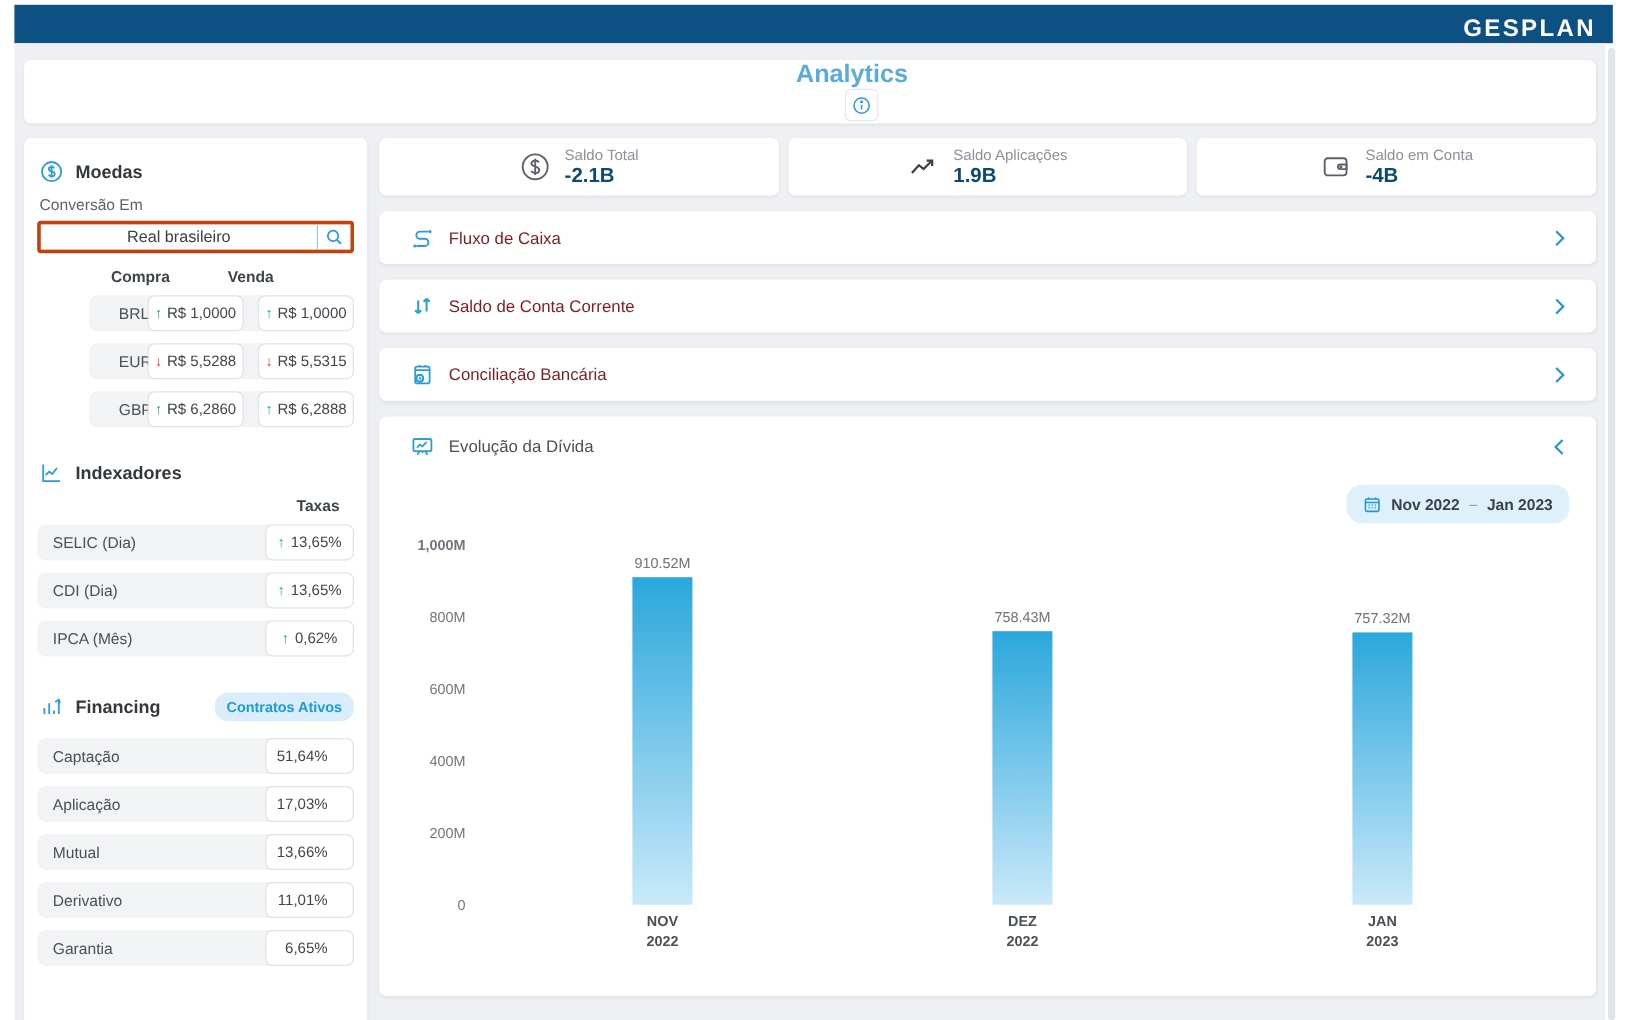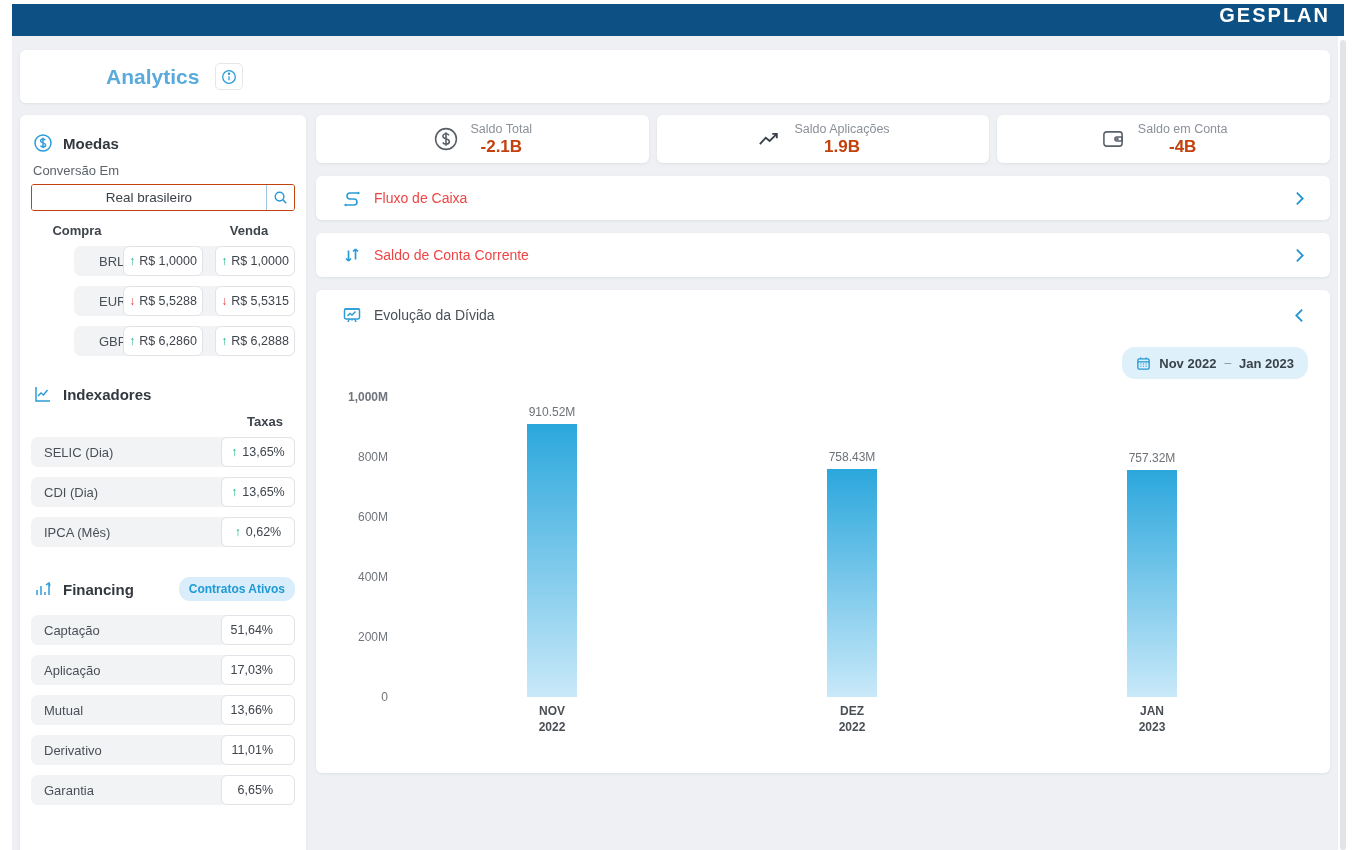--- a/index.html
+++ b/index.html
@@ -1,57 +1,57 @@
 <!DOCTYPE html>
 <html><head>
 <meta charset="utf-8">
 <style>
   * { margin:0; padding:0; box-sizing:border-box; }
   html,body { width:1360px; height:850px; background:#ffffff; overflow:hidden;
     font-family:"Liberation Sans", sans-serif; color:#40464d; }
   .app { position:absolute; left:12px; top:4px; width:1332px; height:846px; }
 
   
-  .topbar { height:32px; background:#0d5084; display:flex; align-items:flex-start;
+  .topbar { height:32px; background:#0d5084; display:flex; align-items:flex-end;
     justify-content:flex-end; padding-right:14px;padding-left:30px; }
   .logo { color:#ffffff; font-size:20px; font-weight:bold; letter-spacing:2px; font-style:normal; }
 
   
   .canvas { position:absolute; left:0; right:6px; top:32px; bottom:-4px;
     background:#eef0f3; padding:14px 8px 0 8px; }
 
   
   .scrollbar { position:absolute; right:-2px; top:36px; width:6px; height:810px;
     background:#e2e4e8; border-radius:3px; }
 
   .card { background:#ffffff; border-radius:6px; box-shadow:0 1px 3px rgba(30,40,60,.07); }
 
   
-  .title-card { height:53px; display:flex; align-items:center; padding-left:86px; margin-bottom:12px; }
+  .title-card { height:53px; display:flex; align-items:center; padding-left:86px; margin-bottom:12px;flex-direction:column; }
   .page-title { color:#5aabdb; font-size:21px; font-weight:bold; margin-right:16px; }
   .info-btn { width:28px; height:27px; border:1px solid #e4e7ea; border-radius:5px;
     background:#fff; display:flex; align-items:center; justify-content:center;
     color:#2b9cd8; cursor:pointer; }
 
   
   .cols { display:flex; gap:10px; align-items:flex-start; }
   .sidebar { width:286px; min-height:762px; padding:14px 11px 16px 11px; }
   .main { flex:1; }
 
   
   .sec-head { display:flex; align-items:center; gap:10px; margin:4px 0 10px 2px; }
   .sec-head .ttl { font-size:15px; font-weight:bold; color:#33383e; }
   .blue-ic { color:#2b9cd8; display:flex; }
   .field-label { font-size:13px; color:#5d636b; margin:8px 0 6px 2px; }
-  .conv-wrap { display:flex; height:27px; border:1px solid #c2410c; border-radius:3px; overflow:hidden; background:#fff; }
+  .conv-wrap { display:flex; height:27px; border:3px solid #c2410c; border-radius:3px; overflow:hidden; background:#fff; }
   .conv-input { flex:1; border:none; outline:none; text-align:center; font-size:13.5px; color:#3b4148;
     font-family:"Liberation Sans", sans-serif; }
   .conv-search { width:28px; border:none; border-left:1px solid #9ec6e0; background:#fff;
     display:flex; align-items:center; justify-content:center; color:#2b9cd8; cursor:pointer; }
-  .colheads { display:flex; justify-content:space-between; gap:0; margin:12px 0 8px 0; }
+  .colheads { display:flex; justify-content:center; gap:0; margin:12px 0 8px 0; }
   .colheads span { width:92px; text-align:center; font-size:13px; font-weight:bold; color:#3e444b; }
   .cur-row { position:relative; height:30px; background:#f1f3f5; border-radius:7px; margin-bottom:10px;
     display:flex; align-items:center;margin-left:43px; }
   .cur-code { font-size:13px; color:#4a5057; padding-left:25px; }
   .vbox { position:absolute; top:0; height:30px; width:80px; background:#fff; border:1px solid #e0e3e7;
     border-radius:6px; display:flex; align-items:center; justify-content:center; gap:4px; font-size:12.5px; color:#3f454c; }
   .vbox.b1 { right:92px; } .vbox.b2 { right:0; }
   .arr { font-size:12px; font-weight:bold; }
   .dir-up { color:#0fb183; } .dir-down { color:#e53e3e; }
 
@@ -67,26 +67,26 @@
   .fin-box { justify-content:flex-end; padding-right:21px; }
   .fin-head { display:flex; align-items:center; justify-content:space-between; margin:6px 0 14px 2px; }
   .badge { background:#d9edfa; color:#1e9ad6; font-size:12px; font-weight:bold;
     padding:5px 10px; border-radius:11px; cursor:pointer; }
 
   
   .stats { display:flex; gap:8px; margin-bottom:13px; }
   .stat { flex:1; height:48px; display:flex; align-items:center; justify-content:center; gap:12px; }
   .stat-ic { color:#5a6069; display:flex; }
   .stat-label { font-size:12.5px; color:#8b9199; }
-  .stat-value { font-size:17px; font-weight:bold; color:#c2410c; margin-top:1px;text-align:center; }
+  .stat-value { font-size:17px; font-weight:bold; color:#0c4a6e; margin-top:1px; }
 
   
   .acc { height:44px; display:flex; align-items:center; padding:0 22px 0 26px; gap:12px;
     margin-bottom:13px; cursor:pointer; }
-  .acc-label { font-size:14px; color:#ef4444; flex:1; }
+  .acc-label { font-size:14px; color:#7f1d1d; flex:1; }
   .chev { color:#2196d3; display:flex; cursor:pointer; }
 
   
   .panel { position:relative; height:483px; }
   .panel-head { display:flex; align-items:center; gap:12px; padding:15px 22px 0 26px; }
   .panel-title { font-size:14px; color:#4a5057; flex:1; }
   .date-pill { position:absolute; top:57px; right:22px; height:26px; background:#def0fa;
     border-radius:13px; display:flex; align-items:center; gap:8px; padding:16px 14px; cursor:pointer; }
   .date-pill .cal { color:#2196d3; display:flex; }
   .date-pill b { font-size:13px; color:#39424a; }
@@ -327,20 +327,37 @@
             </svg>
           </span>
           <span class="acc-label">Saldo de Conta Corrente</span>
           <span class="chev">
             <svg width="17" height="17" viewBox="0 0 16 16" fill="none" stroke="currentColor" stroke-width="1.7">
                 <path d="M5.5 2.5L11 8l-5.5 5.5"></path>
               </svg>
           </span>
         </div>
 
+        <div class="card acc">
+          <span class="blue-ic">
+            <svg width="20" height="20" viewBox="0 0 20 20" fill="none" stroke="currentColor" stroke-width="1.5">
+              <rect x="4" y="3.5" width="12" height="14" rx="1.6"></rect>
+                <path d="M7.5 3.5V2.2M12.5 3.5V2.2M4 6.5h12"></path>
+              <circle cx="7.8" cy="13.2" r="3" fill="#ffffff"></circle>
+                <circle cx="7.8" cy="13.2" r="2.8"></circle>
+                <path d="M7.8 11.9v1.4l1 .7"></path>
+            </svg>
+          </span>
+          <span class="acc-label">Conciliação Bancária</span>
+          <span class="chev">
+            <svg width="17" height="17" viewBox="0 0 16 16" fill="none" stroke="currentColor" stroke-width="1.7">
+                <path d="M5.5 2.5L11 8l-5.5 5.5"></path>
+              </svg>
+          </span>
+        </div>
 
         <div class="card panel">
           <div class="panel-head">
             <span class="blue-ic">
               <svg width="20" height="20" viewBox="0 0 20 20" fill="none" stroke="currentColor" stroke-width="1.5">
                 <rect x="2.5" y="4" width="15" height="10" rx="1.4"></rect>
                   <path d="M2.5 4h15M5.5 11l2.5-2.5 2 1.5 3.5-3.5"></path>
                   <path d="M7.5 14l-1.7 3M12.5 14l1.7 3M10 14v1.5"></path>
               </svg>
             </span>

